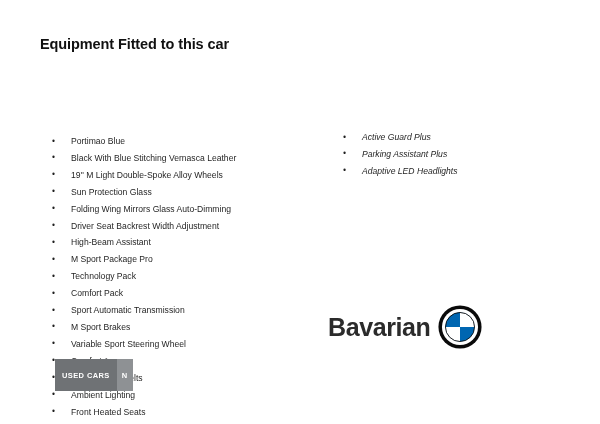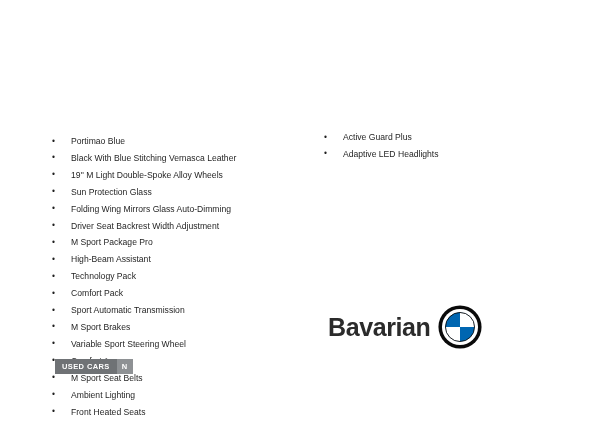--- a/index.html
+++ b/index.html
@@ -34,23 +34,24 @@
     font-size: 8.6px;
     color: #1f1f1f;
     line-height: 16.9px;
   }
   .col-left {
     left: 36px;
     top: 121px;
     width: 280px;
   }
   .col-right {
-    left: 308px;
+    left: 327px;
     top: 117px;
     width: 250px;
+    font-style: italic;
   }
   ul.feature-list {
     margin: 12px;
     padding: 0;
     list-style: none;
   }
   ul.feature-list li {
     position: relative;
     padding-left: 23px;
     white-space: nowrap;
@@ -80,21 +81,21 @@
   .bmw-logo {
     width: 44px;
     height: 44px;
   }
   .badge {
     position: absolute;
     left: 55px;
     top: 359px;
     display: flex;
     align-items: stretch;
-    height: 15px;
+    height: 32px;
     font-size: 7.5px;
     letter-spacing: 0.4px;
   }
   .badge-main {
     background: #6f7275;
     color: #ffffff;
     display: flex;
     align-items: center;
     padding: 0 7px;
     font-weight: bold;
@@ -106,46 +107,48 @@
     align-items: center;
     padding: 0 5px;
     font-weight: bold;
   }
 </style>
 </head>
 <body>
 
 <div class="page">
 
+  <div class="title">Equipment Fitted to this car</div>
 
   <div class="col col-left">
     <ul class="feature-list">
       <li>Portimao Blue</li>
       <li>Black With Blue Stitching Vernasca Leather</li>
       <li>19'' M Light Double-Spoke Alloy Wheels</li>
       <li>Sun Protection Glass</li>
       <li>Folding Wing Mirrors Glass Auto-Dimming</li>
       <li>Driver Seat Backrest Width Adjustment</li>
+      <li>High-Beam Assistant</li>
       <li>M Sport Package Pro</li>
-      <li>High-Beam Assistant</li>
       <li>Technology Pack</li>
       <li>Comfort Pack</li>
       <li>Sport Automatic Transmission</li>
       <li>M Sport Brakes</li>
       <li>Variable Sport Steering Wheel</li>
       <li>Comfort Access</li>
       <li>M Sport Seat Belts</li>
       <li>Ambient Lighting</li>
       <li>Front Heated Seats</li>
     </ul>
   </div>
 
   <div class="col col-right">
     <ul class="feature-list">
       <li>Active Guard Plus</li>
+      <li>Parking Assistant Plus</li>
       <li>Adaptive LED Headlights</li>
     </ul>
   </div>
 
   <div class="brand">
     <div class="brand-name">Bavarian</div>
     <span class="bmw-logo">
       <svg viewBox="0 0 100 100" width="44" height="44" aria-hidden="true">
         <circle cx="50" cy="50" r="49" fill="#0a0a0a"></circle>
         <circle cx="50" cy="50" r="41" fill="#ffffff"></circle>

